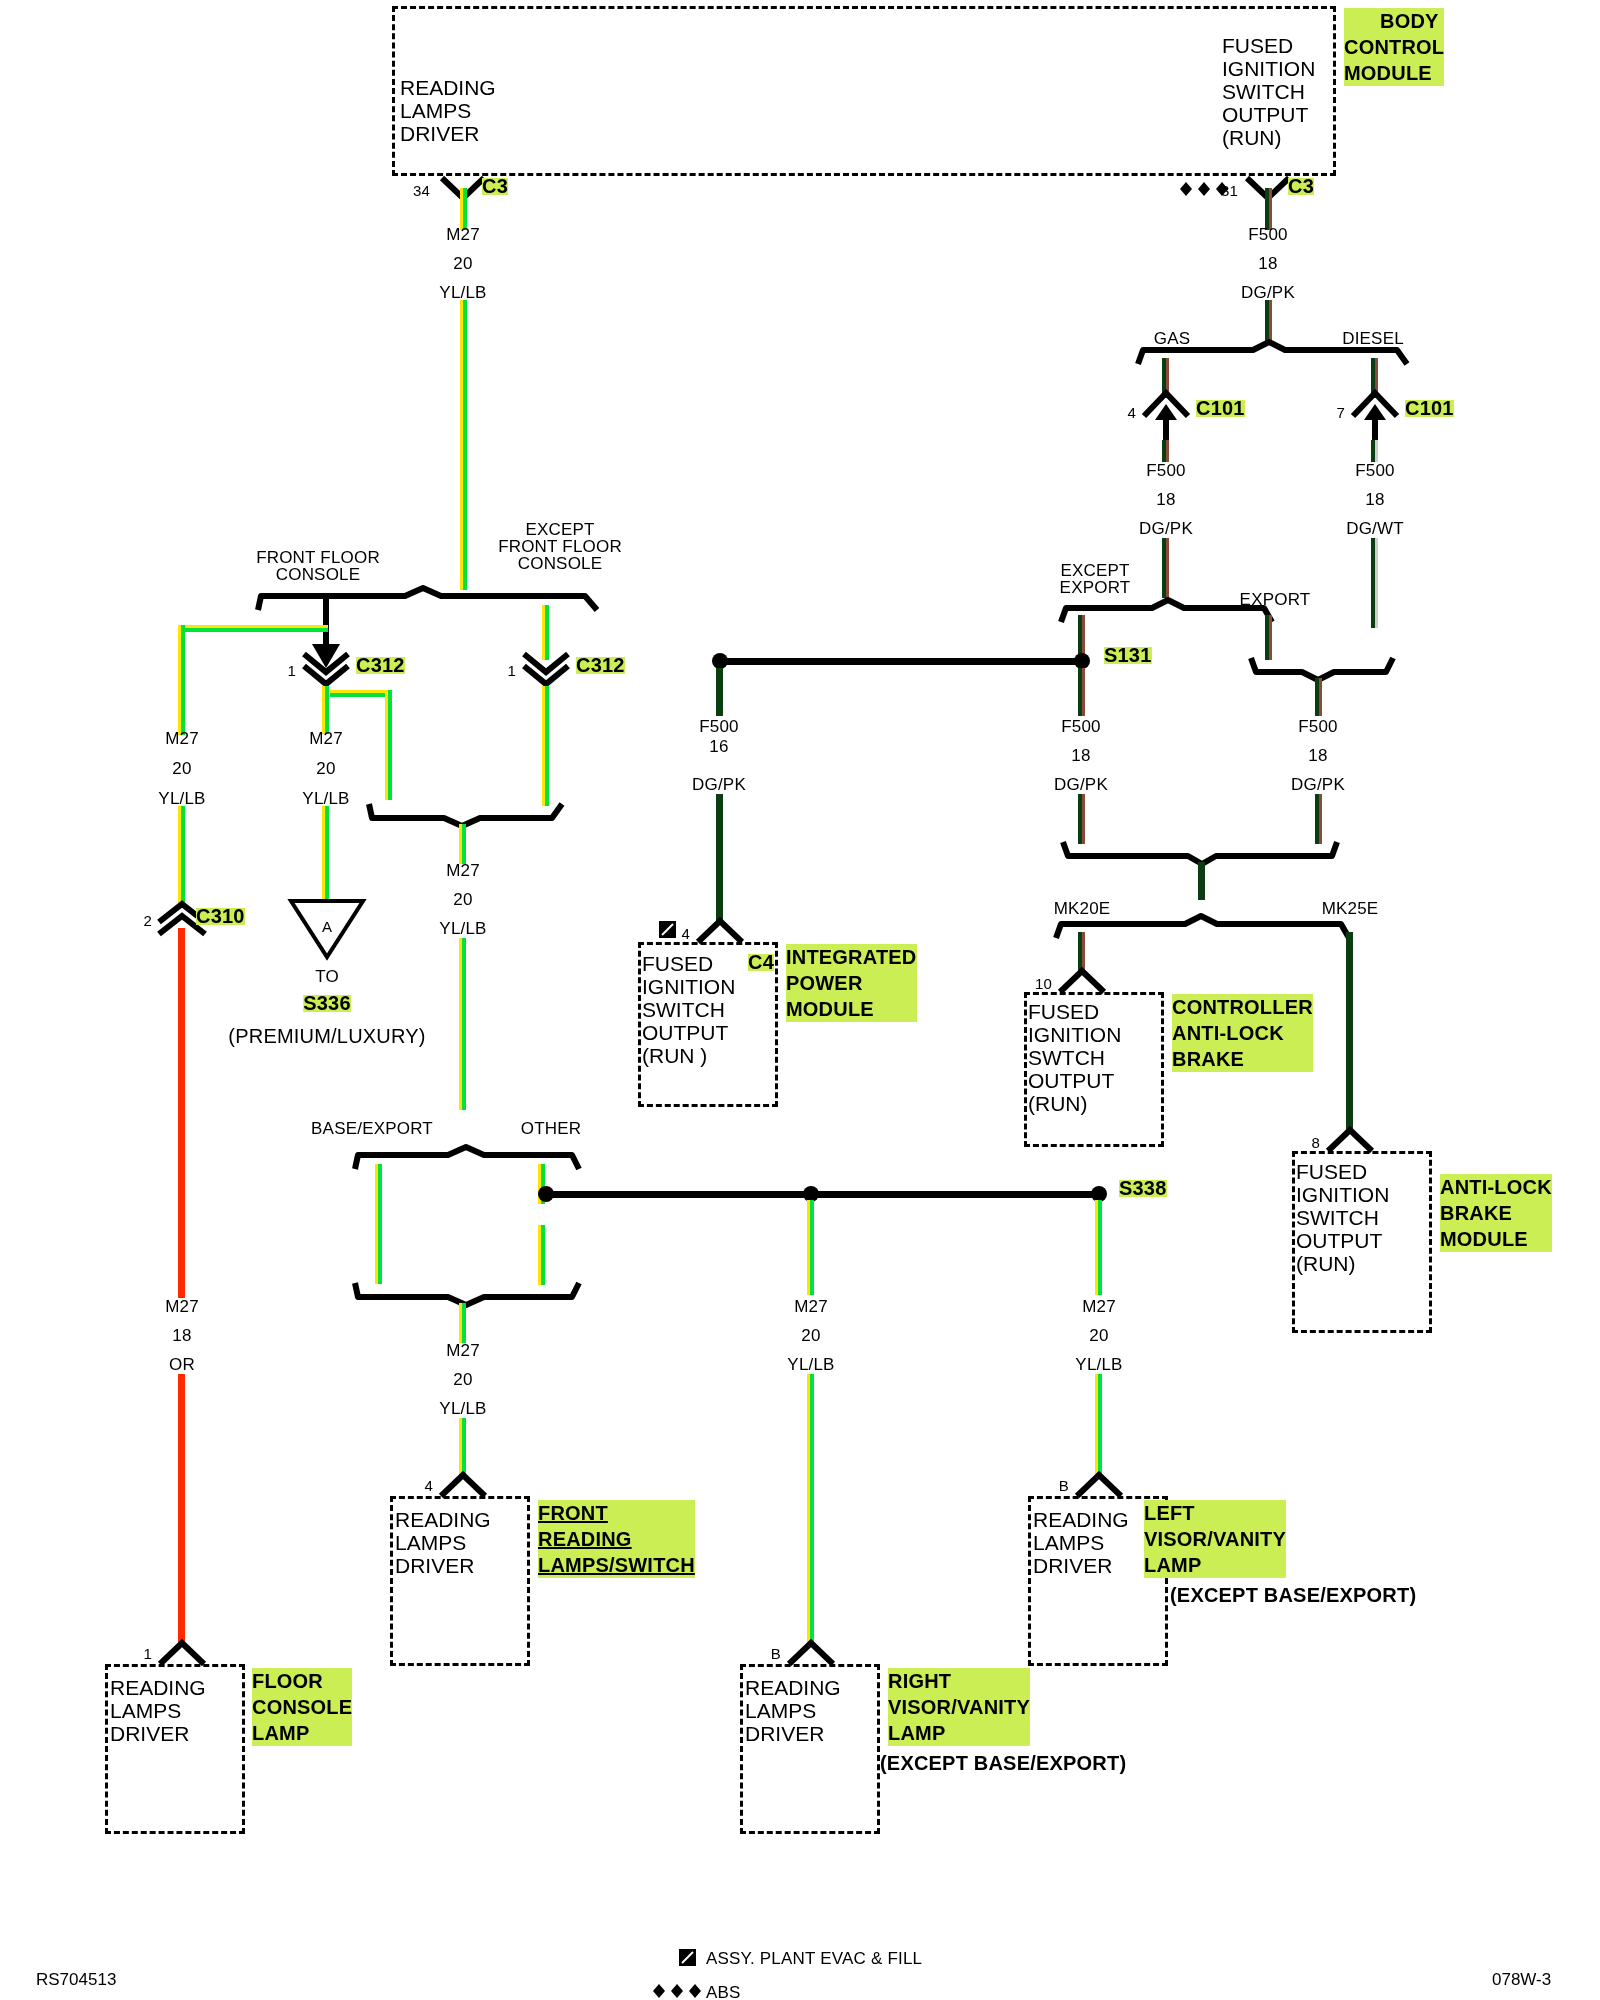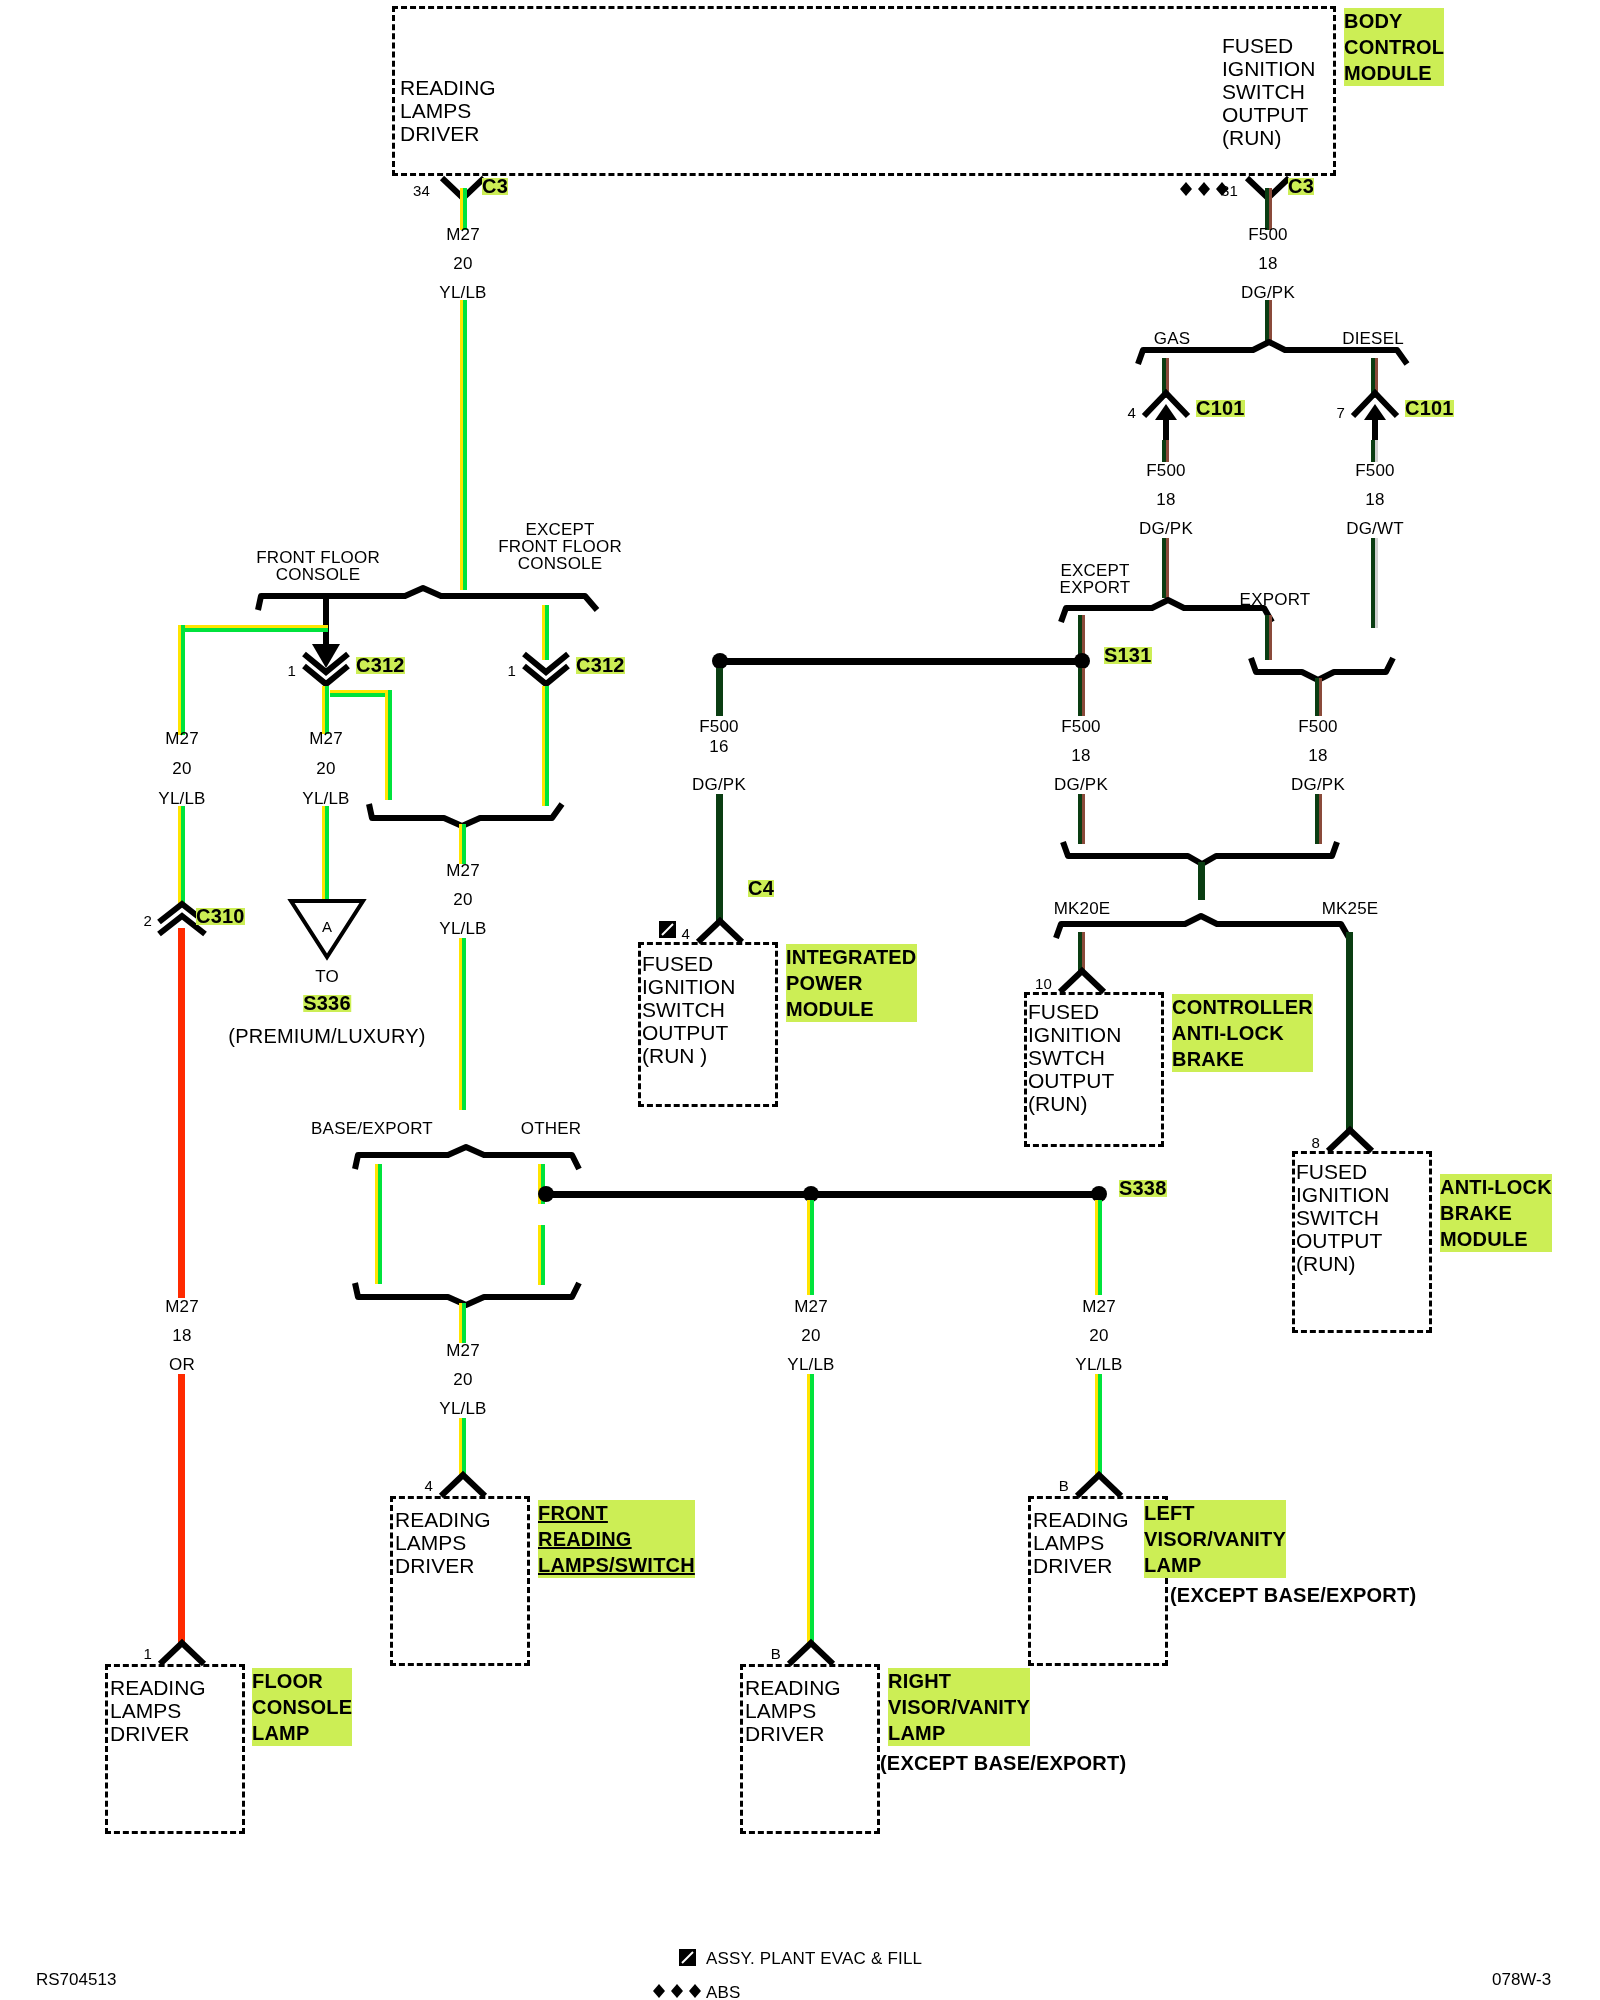--- a/index.html
+++ b/index.html
@@ -44,21 +44,21 @@
 
   <div class="box" style="left:392px;top:6px;width:944px;height:170px;"></div>
   <div class="boxtxt" style="left: 400px; top: 76px; width: 140px; white-space: pre-line;">READING
 LAMPS
 DRIVER</div>
   <div class="boxtxt" style="left: 1222px; top: 34px; width: 130px; white-space: pre-line;">FUSED
 IGNITION
 SWITCH
 OUTPUT
 (RUN)</div>
-  <div class="t hl" style="left:1344px;top:8px;"><span style="white-space:pre-line;">BODY
+  <div class="t hl" style="left:1344px;top:8px;"><span style="white-space:pre-line;margin-left:36px;">BODY
 CONTROL
 MODULE</span></div>
 
   <svg class="svg" style="left:440px;top:176px;" width="46" height="26">
     <path d="M2,2 L23,22 L44,2" stroke="#000" stroke-width="6" fill="none"></path>
   </svg>
   <div class="t sm r" style="left:430px;top:182px;">34</div>
   <div class="t conn" style="left:482px;top:178px;">C3</div>
 
   <svg class="svg" style="left:1245px;top:176px;" width="46" height="26">
@@ -254,21 +254,21 @@
   <div class="w wv dg" style="left:716px;top:794px;width:7px;height:130px;"></div>
 
   <svg class="svg" style="left:696px;top:918px;" width="48" height="26">
     <path d="M2,24 L24,3 L46,24" stroke="#000" stroke-width="6" fill="none"></path>
   </svg>
   <div class="t sm r" style="left:690px;top:925px;">4</div>
   <svg class="svg" style="left:658px;top:920px;" width="20" height="20">
     <rect x="1" y="1" width="17" height="17" fill="#000"></rect>
     <path d="M4,15 L15,4" stroke="#fff" stroke-width="2"></path>
   </svg>
-  <div class="t conn" style="left:748px;top:880px;">C4</div>
+  <div class="t conn" style="left:748px;top:954px;">C4</div>
 
   <div class="box" style="left:638px;top:942px;width:140px;height:165px;"></div>
   <div class="boxtxt" style="left: 642px; top: 952px; width: 132px; white-space: pre-line;">FUSED
 IGNITION
 SWITCH
 OUTPUT
 (RUN )</div>
   <div class="t hl" style="left:786px;top:944px;"><span style="white-space:pre-line;">INTEGRATED
 POWER
 MODULE</span></div>

